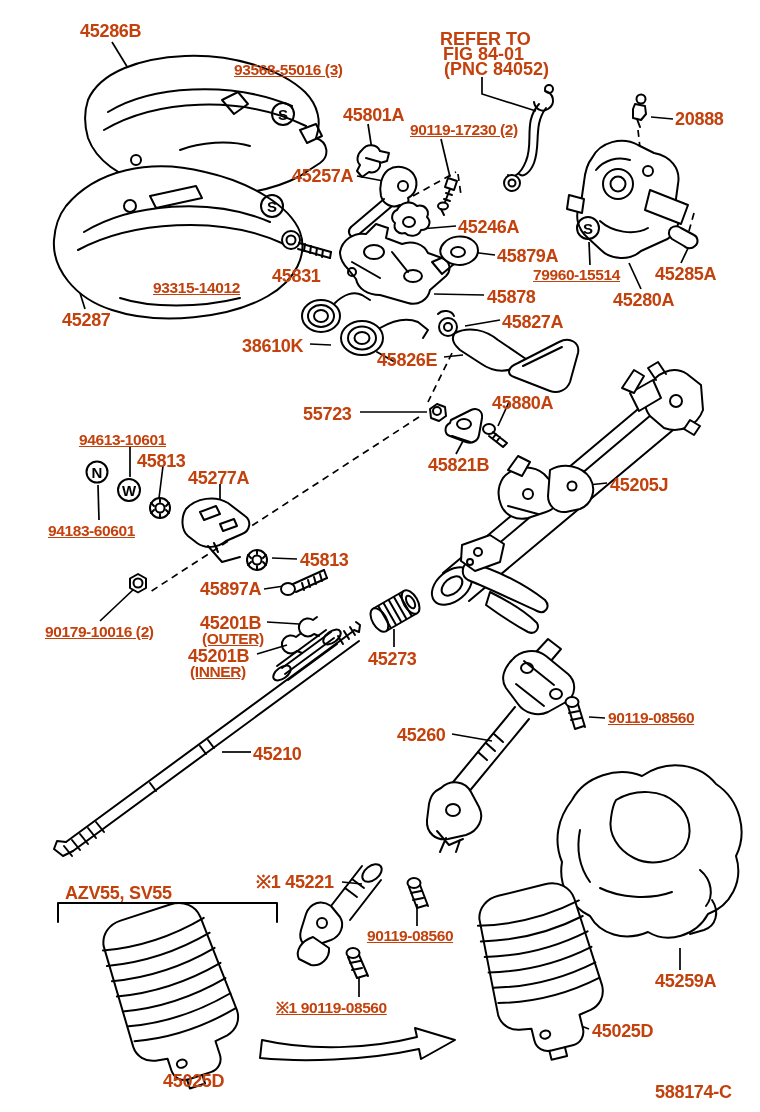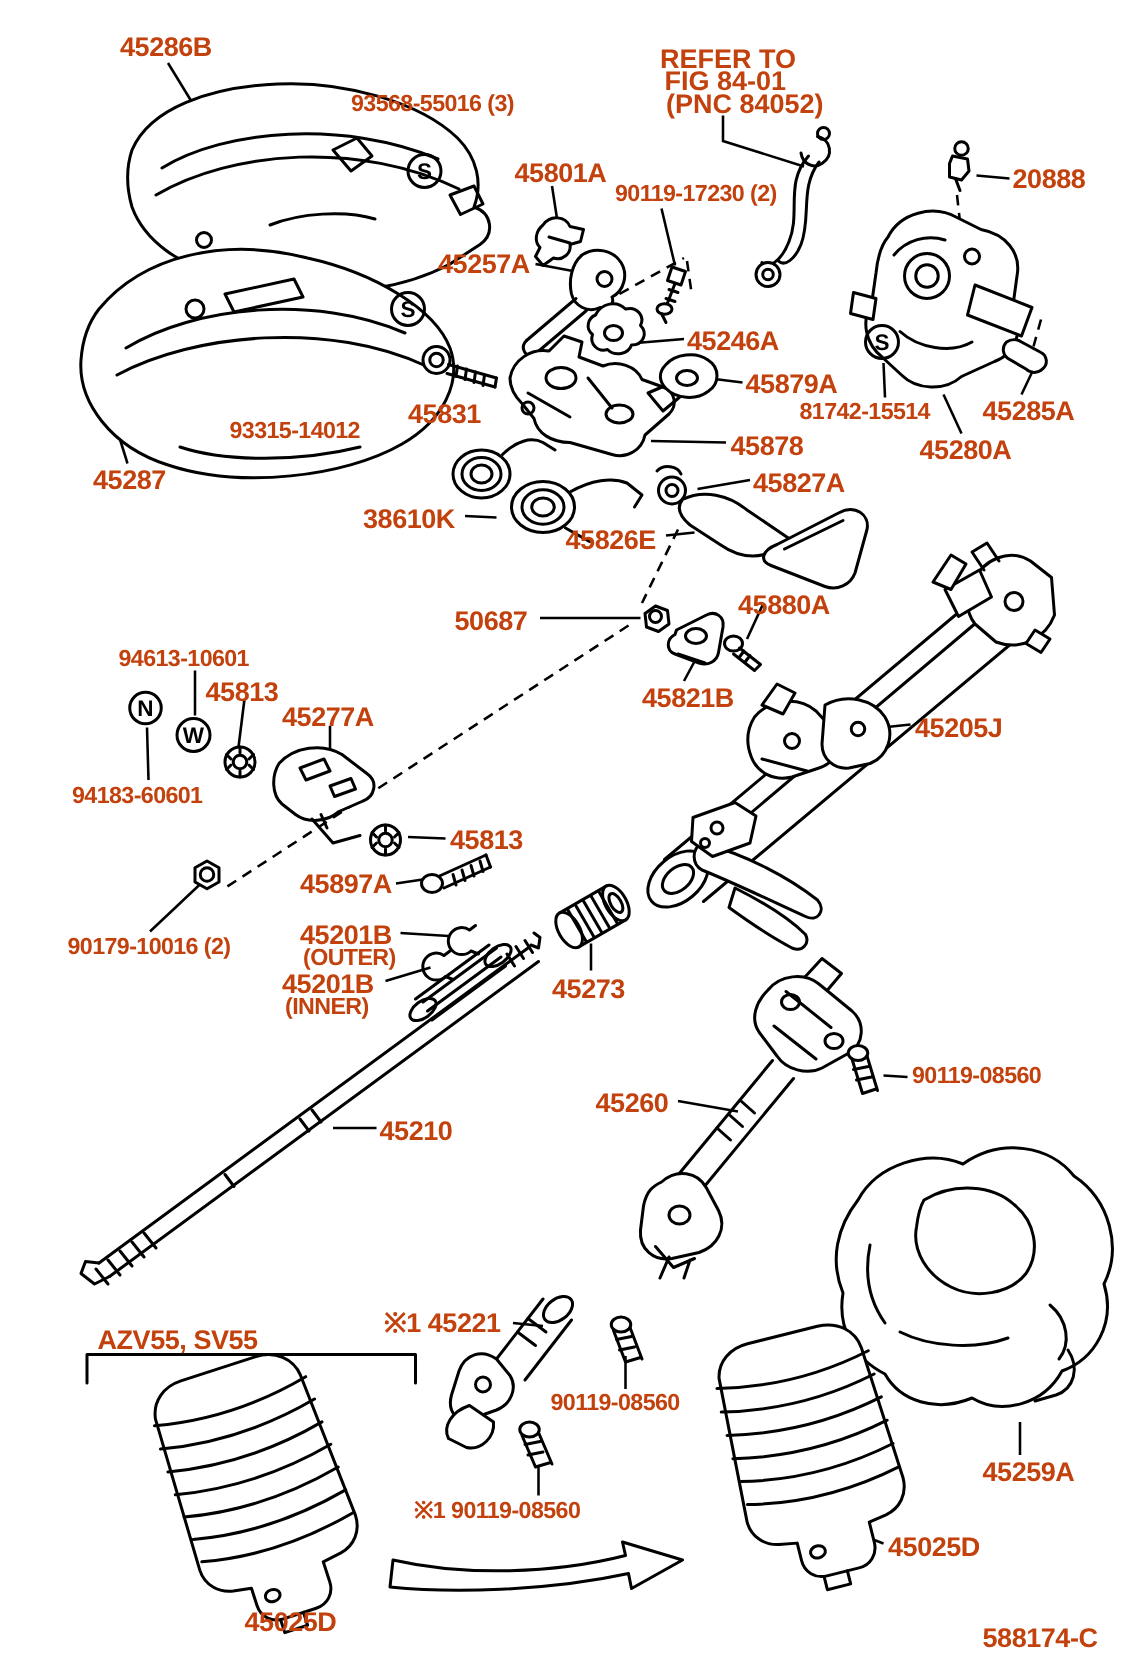--- a/index.html
+++ b/index.html
@@ -1,20 +1,20 @@
 <!DOCTYPE html>
 <html><head>
 <meta charset="utf-8">
 <style>
   html,body{margin:0;padding:0;background:#fff;}
   #stage{position:relative;width:760px;height:1112px;background:#fff;overflow:hidden;
          font-family:"Liberation Sans",sans-serif;}
   .lbl{position:absolute;font-weight:700;font-size:18px;line-height:1;color:#c2410c;
        white-space:nowrap;letter-spacing:-0.3px;}
-  .sm{font-size:15.5px;letter-spacing:-0.4px;}
+  .sm{font-size:15.5px;letter-spacing:-0.4px;text-decoration:underline;}
   .xs{font-size:18px;letter-spacing:0px;}
   svg{position:absolute;left:0;top:0;}
   .ln{stroke:#000;stroke-width:1.7;fill:none;}
   .pt{stroke:#000;stroke-width:2;fill:#fff;stroke-linejoin:round;stroke-linecap:round;}
   .pn{stroke:#000;stroke-width:2;fill:none;stroke-linejoin:round;stroke-linecap:round;}
   .dd{stroke:#000;stroke-width:1.7;fill:none;stroke-dasharray:7 5;}
   .sym{font-weight:700;font-size:15px;}
 </style>
 </head>
 <body>
@@ -395,31 +395,31 @@
   <div class="lbl sm" style="left:234px;top:62px">93568-55016 (3)</div>
   <div class="lbl xs" style="left:440px;top:30px">REFER TO</div>
   <div class="lbl xs" style="left:443px;top:45px">FIG 84-01</div>
   <div class="lbl xs" style="left:444px;top:60px">(PNC 84052)</div>
   <div class="lbl" style="left:343px;top:106px">45801A</div>
   <div class="lbl sm" style="left:410px;top:122px">90119-17230 (2)</div>
   <div class="lbl" style="left:675px;top:110px">20888</div>
   <div class="lbl" style="left:292px;top:167px">45257A</div>
   <div class="lbl" style="left:458px;top:218px">45246A</div>
   <div class="lbl" style="left:497px;top:247px">45879A</div>
-  <div class="lbl sm" style="left:533px;top:267px">81742-15514</div>
+  <div class="lbl sm" style="left:533px;top:267px">79960-15514</div>
   <div class="lbl" style="left:655px;top:265px">45285A</div>
   <div class="lbl" style="left:487px;top:288px">45878</div>
   <div class="lbl" style="left:613px;top:291px">45280A</div>
   <div class="lbl sm" style="left:153px;top:280px">93315-14012</div>
   <div class="lbl" style="left:272px;top:267px">45831</div>
   <div class="lbl" style="left:62px;top:311px">45287</div>
   <div class="lbl" style="left:502px;top:313px">45827A</div>
   <div class="lbl" style="left:242px;top:337px">38610K</div>
   <div class="lbl" style="left:377px;top:351px">45826E</div>
-  <div class="lbl" style="left:303px;top:405px">50687</div>
+  <div class="lbl" style="left:303px;top:405px">55723</div>
   <div class="lbl" style="left:492px;top:394px">45880A</div>
   <div class="lbl sm" style="left:79px;top:432px">94613-10601</div>
   <div class="lbl" style="left:137px;top:452px">45813</div>
   <div class="lbl" style="left:188px;top:469px">45277A</div>
   <div class="lbl" style="left:428px;top:456px">45821B</div>
   <div class="lbl" style="left:610px;top:476px">45205J</div>
   <div class="lbl sm" style="left:48px;top:523px">94183-60601</div>
   <div class="lbl" style="left:300px;top:551px">45813</div>
   <div class="lbl" style="left:200px;top:580px">45897A</div>
   <div class="lbl sm" style="left:45px;top:624px">90179-10016 (2)</div>

